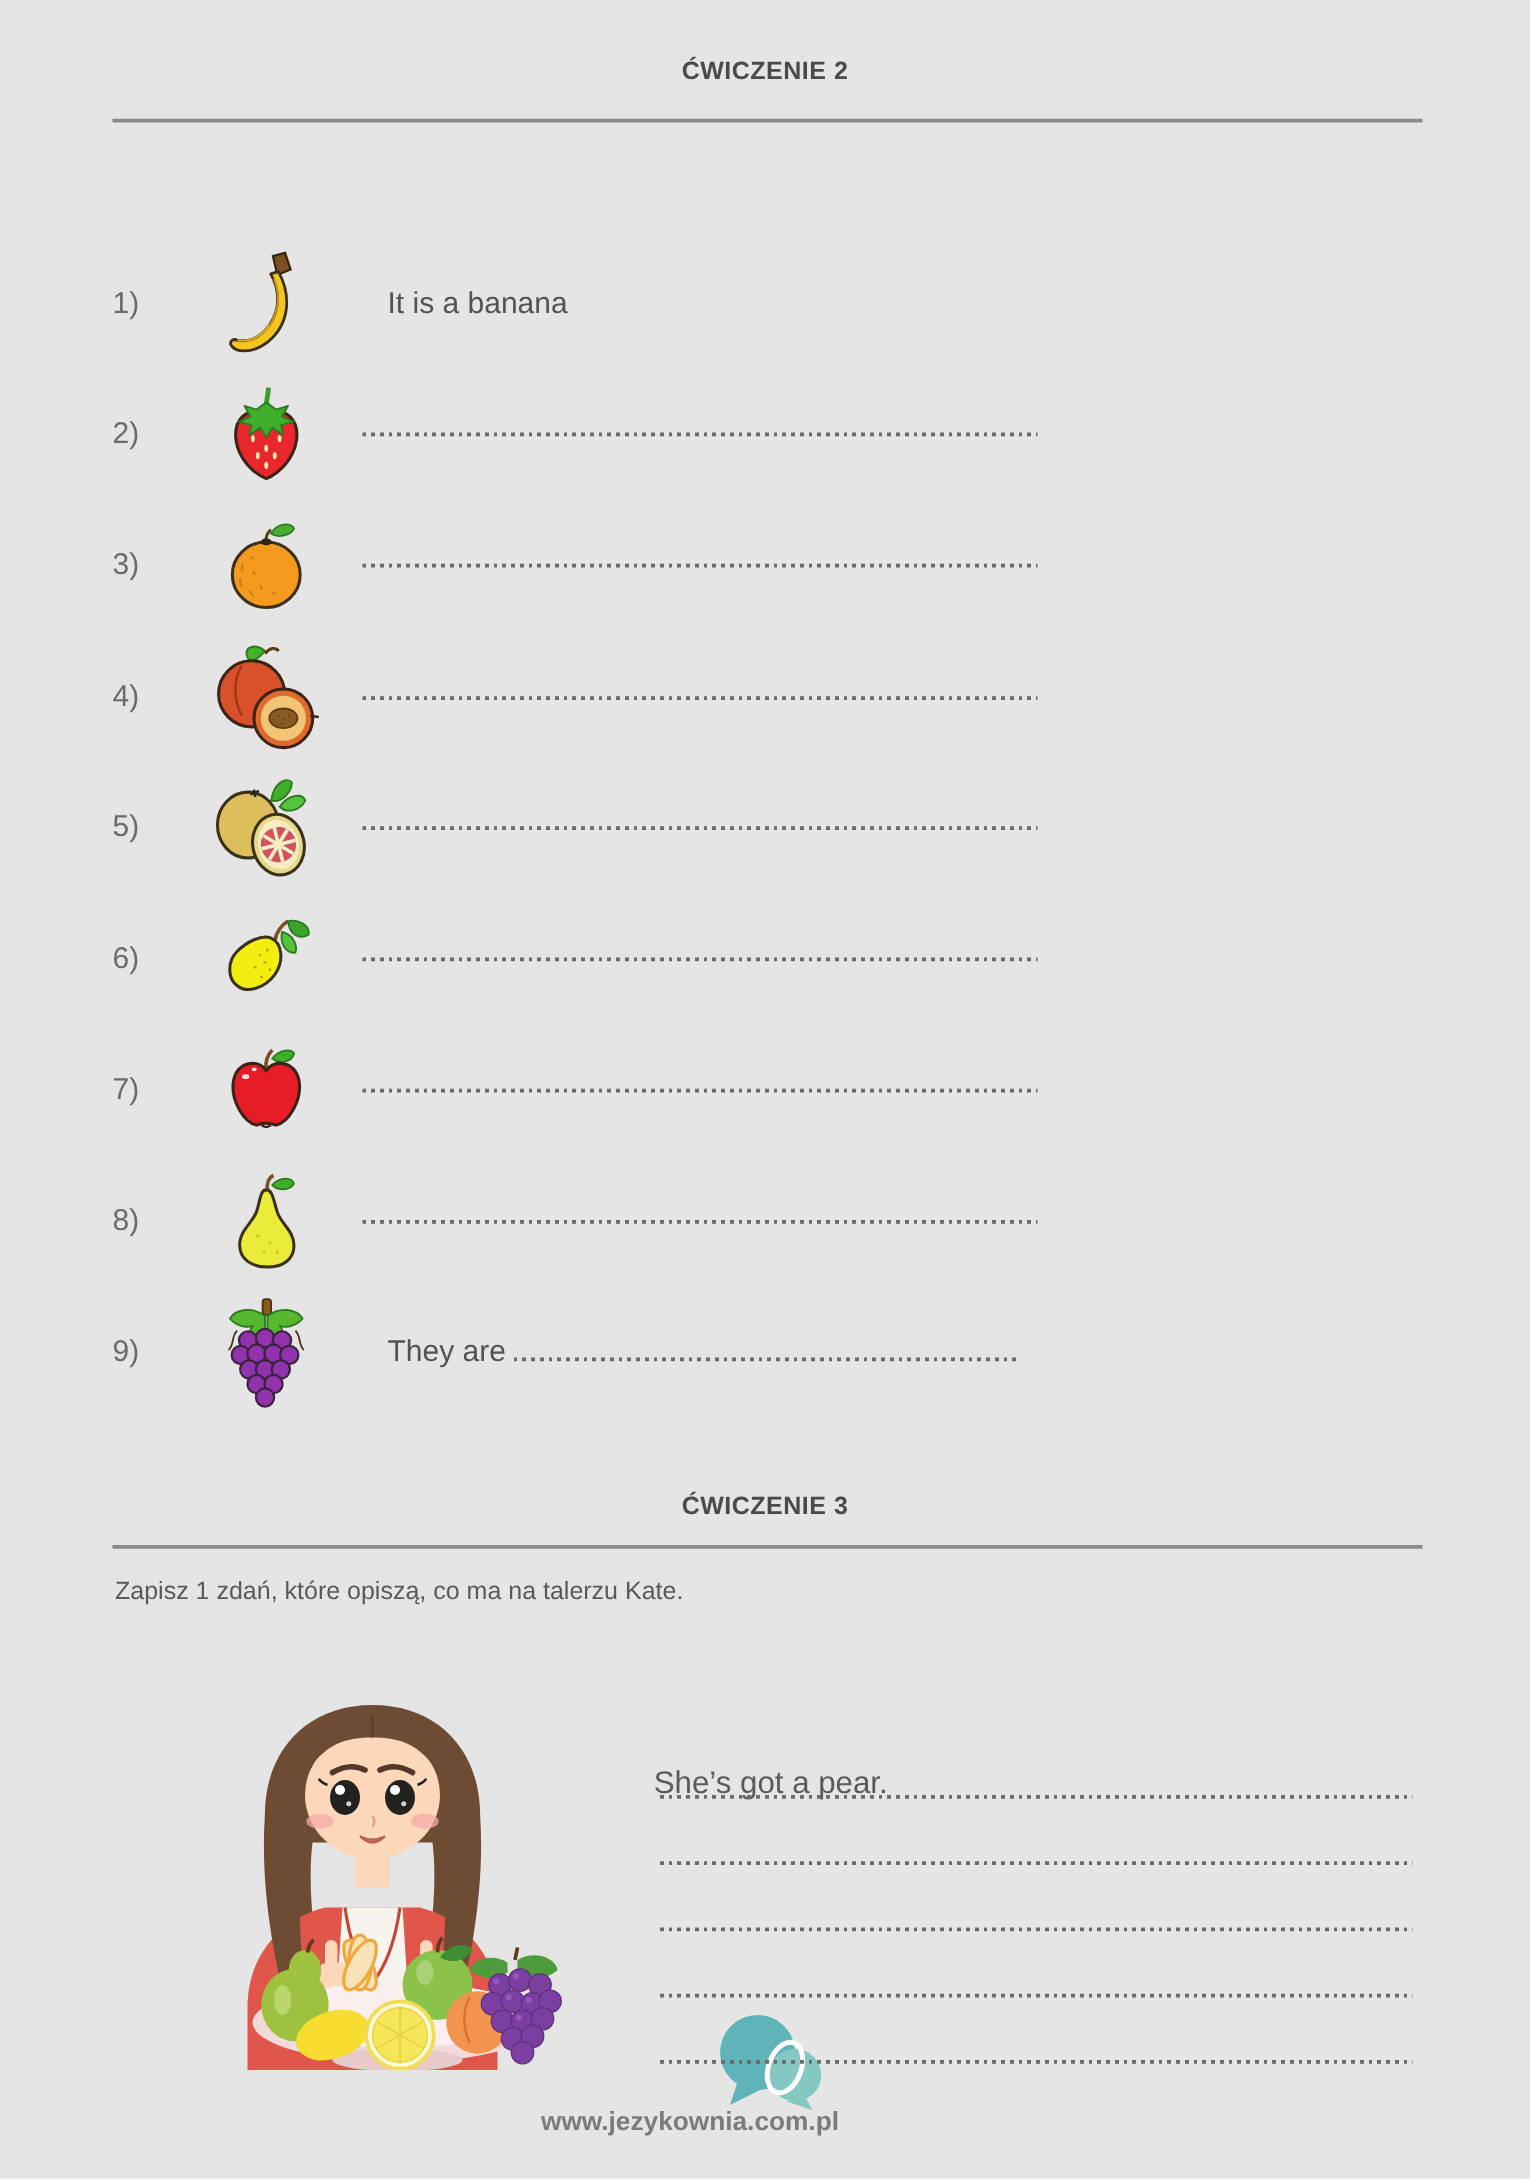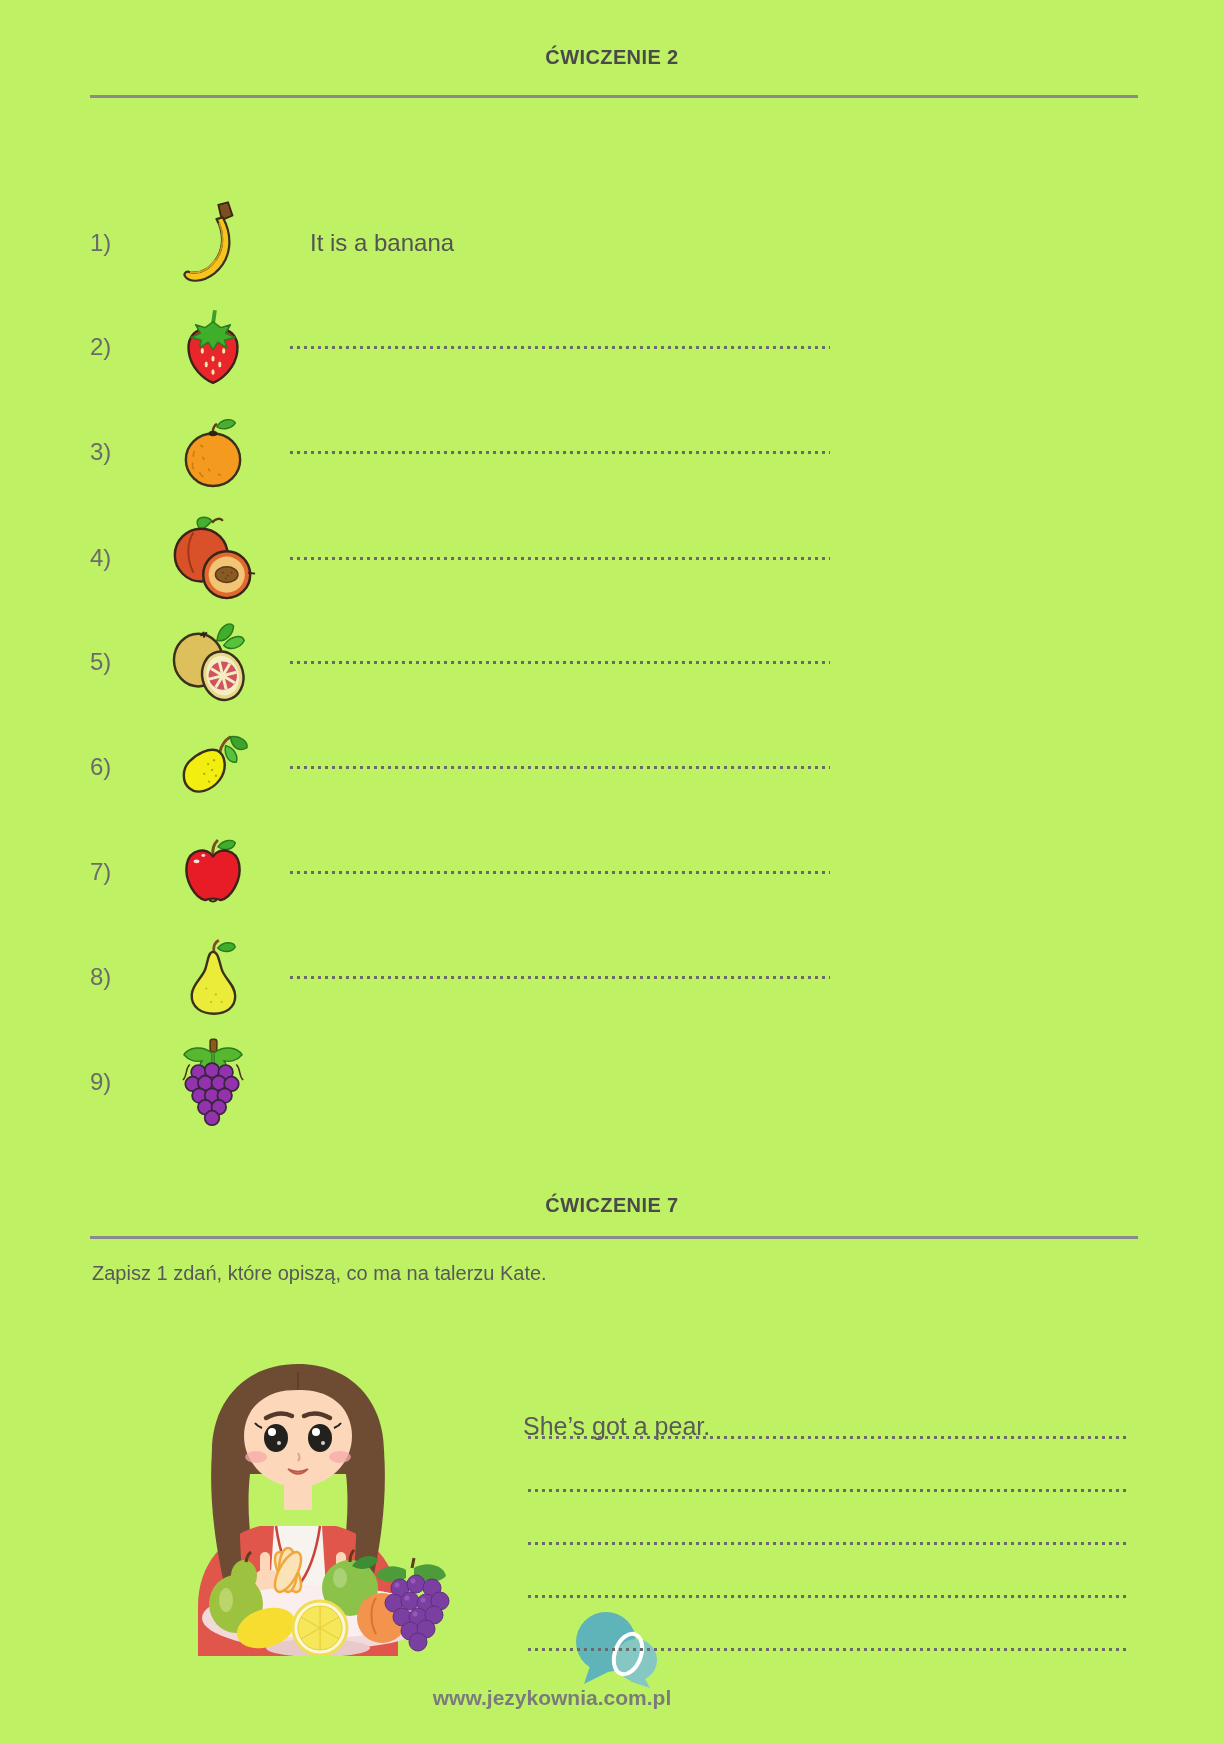--- a/index.html
+++ b/index.html
@@ -1,16 +1,16 @@
 <!DOCTYPE html>
 <html><head>
 <meta charset="utf-8">
 <style>
   html,body{margin:0;padding:0;background:#fff;}
-  .page{position:relative;width:1224px;height:1743px;background:#bef264;
+  .page{position:relative;width:1224px;height:1743px;background:#e5e5e5;
         font-family:"Liberation Sans",sans-serif;overflow:hidden;}
   .ex-title{position:absolute;left:0;width:100%;text-align:center;
             font-weight:bold;font-size:20px;color:#4a4a4a;letter-spacing:.4px;}
   .rule{position:absolute;left:90px;width:1048px;height:3px;background:#8a8a8a;}
   .instr{position:absolute;left:92px;font-size:20px;color:#595959;}
   .row{position:absolute;left:90px;width:740px;height:110px;
        display:flex;align-items:center;}
   .num{flex:0 0 45px;font-size:24px;color:#6b6b6b;}
   .fruit{flex:0 0 155px;display:flex;justify-content:center;align-items:center;}
   .ans{flex:0 0 505px;margin-left:20px;display:flex;align-items:flex-end;
@@ -213,23 +213,27 @@
             <circle cx="54" cy="48" r="7.5"></circle>
           <circle cx="21" cy="60" r="7.5"></circle>
             <circle cx="34" cy="60" r="7.5"></circle>
             <circle cx="47" cy="60" r="7.5"></circle>
           <circle cx="27" cy="72" r="7.5"></circle>
             <circle cx="41" cy="72" r="7.5"></circle>
           <circle cx="34" cy="83" r="7.5"></circle>
         </g>
       </svg>
     </span>
-  </div>
-
-  <div class="ex-title" style="top:1194px">ĆWICZENIE 7</div>
+    <span class="ans">
+      <span class="txt">They are </span>
+      <span class="dots"></span>
+    </span>
+  </div>
+
+  <div class="ex-title" style="top:1194px">ĆWICZENIE 3</div>
   <div class="rule" style="top:1236px"></div>
   <div class="instr" style="top:1262px">Zapisz 1 zdań, które opiszą, co ma na talerzu Kate.</div>
 
   <div class="kate">
     <svg width="330" height="300" viewBox="0 0 330 300">
 
       <path d="M160,8 C105,8 72,48 74,100 C75,145 85,200 100,245 L125,245 C112,200 108,152 112,118 L208,118 C212,152 208,200 195,245 L220,245 C235,200 245,145 246,100 C248,48 215,8 160,8 z" fill="#6e4b33"></path>
 
       <ellipse cx="160" cy="80" rx="54" ry="51" fill="#fcd7ba"></ellipse>
 

